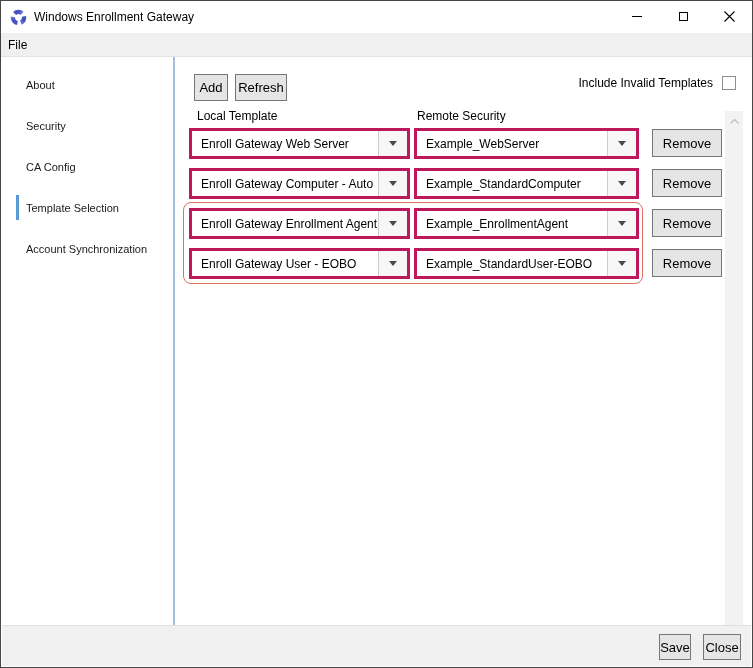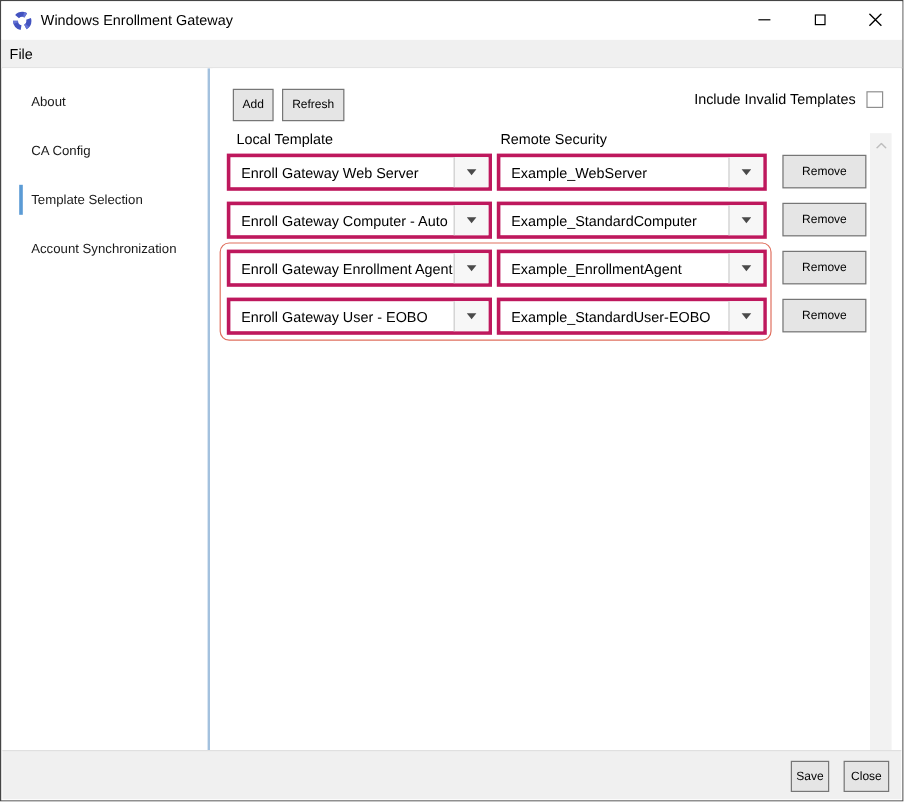--- a/index.html
+++ b/index.html
@@ -22,21 +22,21 @@
   
   .body { position:absolute; top:56px; left:1px; right:1px; bottom:42px; background:#fff; }
   .sidebar { position:absolute; left:0; top:0; bottom:0; width:173px; background:#fff; border-right:2px solid #a3c1de; padding-top:7px; }
   .side-item { position:relative; height:41px; display:flex; align-items:center; padding-left:24px; cursor:default; }
   .side-indicator { display:none; position:absolute; left:14px; top:8px; width:3px; height:25px; background:#5b9bd5; }
   .side-item.selected .side-indicator { display:block; }
   .side-label { font-size:11px; color:#1a1a1a; }
 
   .content { position:absolute; left:175px; top:0; right:0; bottom:0; background:#fff; }
 
-  .btn { font-family:inherit; font-size:10px; color:#000; background:#e5e5e5; border:1px solid #767676; cursor:default; }
+  .btn { font-family:inherit; font-size:13px; color:#000; background:#e5e5e5; border:1px solid #767676; cursor:default; }
 
   .btn-add { position:absolute; left:17px; top:17px; width:34px; height:27px; }
   .btn-refresh { position:absolute; left:58px; top:17px; width:52px; height:27px; }
 
   .include-row { position:absolute; top:19px; right:15px; display:flex; align-items:center; }
   .include-label { font-size:12px; color:#000; margin-right:9px; }
   .checkbox { width:14px; height:14px; background:#fff; border:1px solid #8f8f8f; display:inline-block; }
 
   .col-header { position:absolute; font-size:12px; color:#000; top:52px; }
   .col-header.local { left:20px;text-align:center; }
@@ -98,20 +98,24 @@
 
   <div class="body">
 
     <div class="sidebar">
       <div id="sidebar-items">
   <div class="side-item">
 
     <span class="side-label">About</span>
   </div>
 
+  <div class="side-item">
+
+    <span class="side-label">Security</span>
+  </div>
 
   <div class="side-item">
 
     <span class="side-label">CA Config</span>
   </div>
 
   <div class="side-item selected">
     <span class="side-indicator"></span>
     <span class="side-label">Template Selection</span>
   </div>

